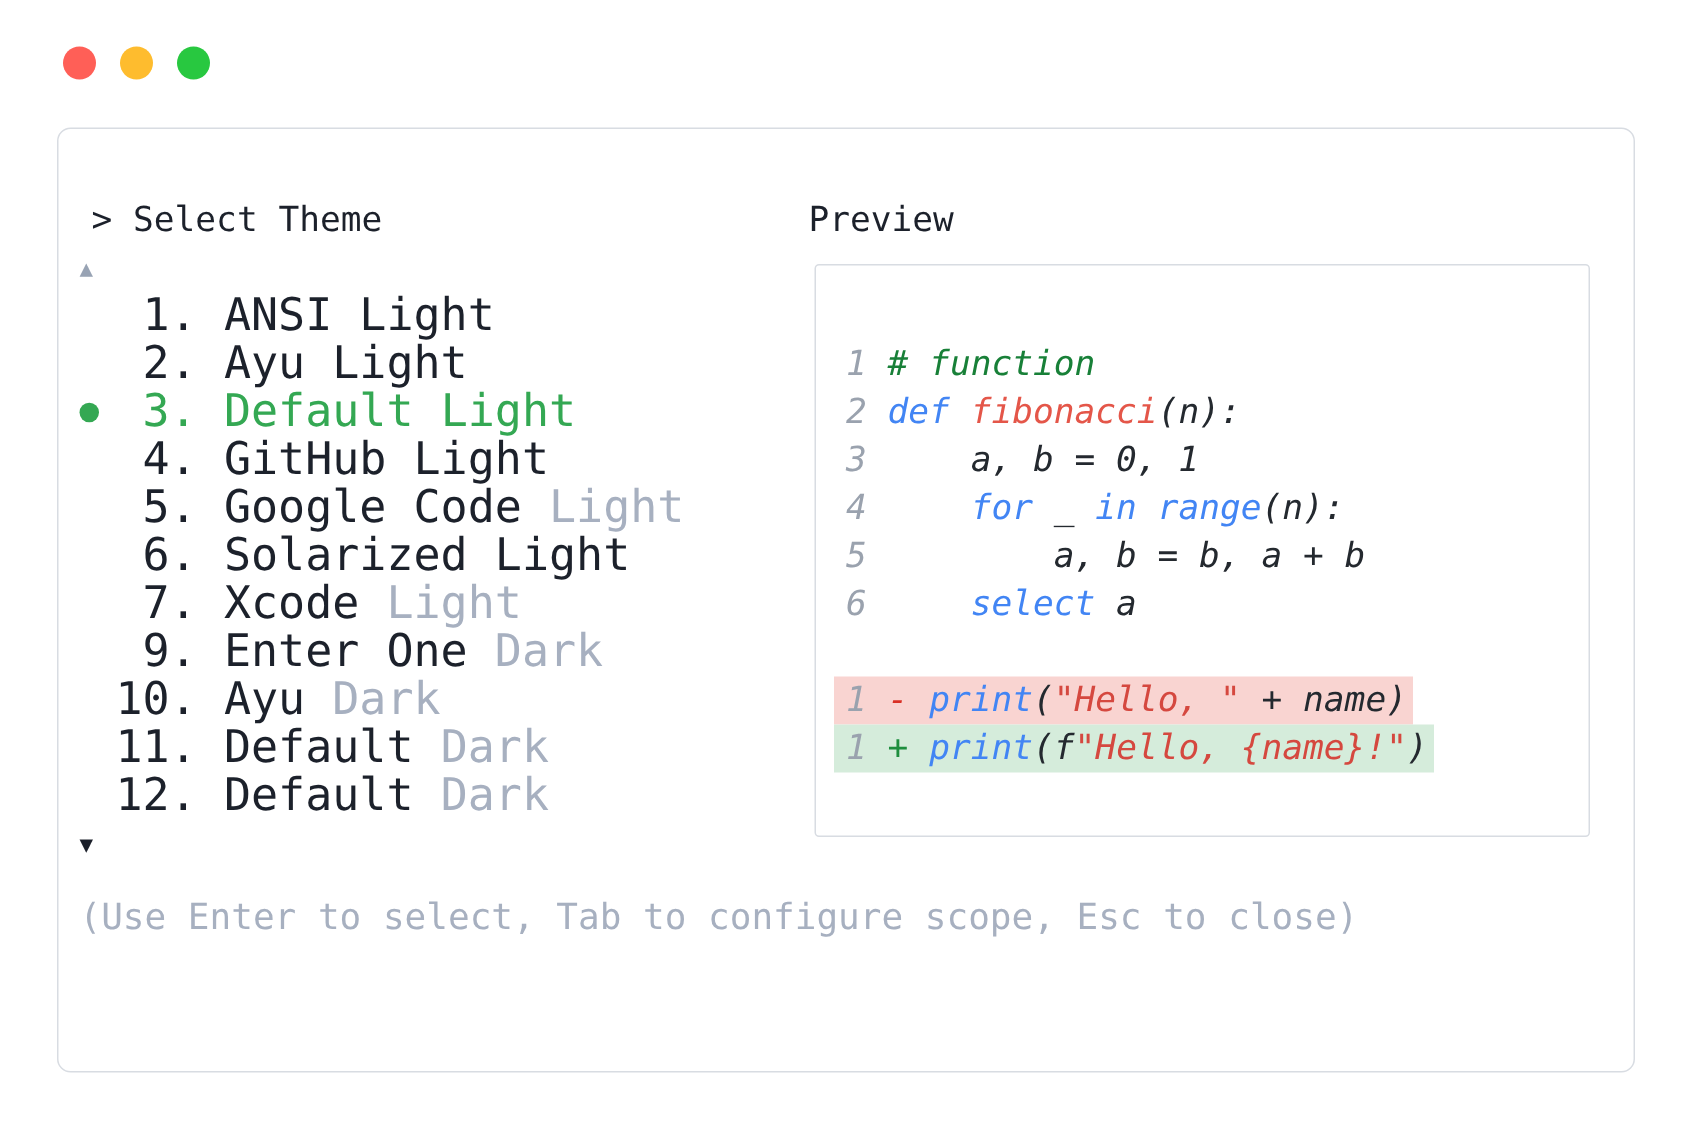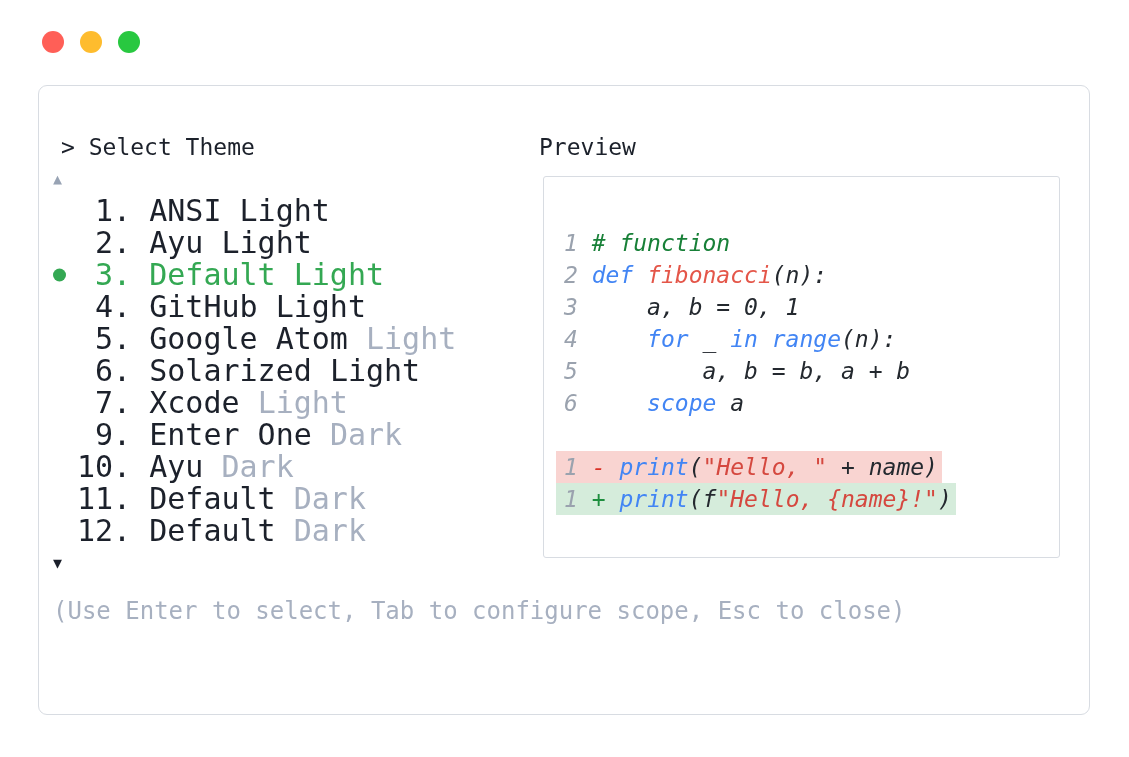--- a/index.html
+++ b/index.html
@@ -73,40 +73,40 @@
 <div class="panel">
 
   <div class="left-col">
     <div class="title">&gt; Select Theme</div>
     <div class="marker up">▲</div>
     <div id="theme-list">
         <div class="trow"><span> 1. </span><span>ANSI </span><span>Light</span></div>
         <div class="trow"><span> 2. </span><span>Ayu </span><span>Light</span></div>
         <div class="trow selected"><span class="dot"></span><span> 3. </span><span>Default </span><span>Light</span></div>
         <div class="trow"><span> 4. </span><span>GitHub </span><span>Light</span></div>
-        <div class="trow"><span> 5. </span><span>Google Atom </span><span class="muted">Light</span></div>
+        <div class="trow"><span> 5. </span><span>Google Code </span><span class="muted">Light</span></div>
         <div class="trow"><span> 6. </span><span>Solarized </span><span>Light</span></div>
         <div class="trow"><span> 7. </span><span>Xcode </span><span class="muted">Light</span></div>
         <div class="trow"><span> 9. </span><span>Enter One </span><span class="muted">Dark</span></div>
         <div class="trow"><span>10. </span><span>Ayu </span><span class="muted">Dark</span></div>
         <div class="trow"><span>11. </span><span>Default </span><span class="muted">Dark</span></div>
         <div class="trow"><span>12. </span><span>Default </span><span class="muted">Dark</span></div>
       </div>
     <div class="marker down">▼</div>
     <div class="hint">(Use Enter to select, Tab to configure scope, Esc to close)</div>
   </div>
 
   <div class="right-col">
     <div class="title">Preview</div>
     <div class="preview-box" id="code-box">
         <div class="cline"><span class="tk-ln">1</span><span class="tk-pl"> </span><span class="tk-cm"># function</span></div>
         <div class="cline"><span class="tk-ln">2</span><span class="tk-pl"> </span><span class="tk-kw">def</span><span class="tk-pl"> </span><span class="tk-fn">fibonacci</span><span class="tk-pl">(n):</span></div>
         <div class="cline"><span class="tk-ln">3</span><span class="tk-pl">     a, b = 0, 1</span></div>
         <div class="cline"><span class="tk-ln">4</span><span class="tk-pl">     </span><span class="tk-kw">for</span><span class="tk-pl"> _ </span><span class="tk-kw">in</span><span class="tk-pl"> </span><span class="tk-kw">range</span><span class="tk-pl">(n):</span></div>
         <div class="cline"><span class="tk-ln">5</span><span class="tk-pl">         a, b = b, a + b</span></div>
-        <div class="cline"><span class="tk-ln">6</span><span class="tk-pl">     </span><span class="tk-kw">scope</span><span class="tk-pl"> a</span></div>
+        <div class="cline"><span class="tk-ln">6</span><span class="tk-pl">     </span><span class="tk-kw">select</span><span class="tk-pl"> a</span></div>
         <div class="cline"></div>
         <div class="cline"><span class="hl hl-del"><span class="tk-ln">1</span><span class="tk-pl"> </span><span class="tk-del">-</span><span class="tk-pl"> </span><span class="tk-kw">print</span><span class="tk-pl">(</span><span class="tk-str">"Hello, "</span><span class="tk-pl"> + name)</span></span></div>
         <div class="cline"><span class="hl hl-add"><span class="tk-ln">1</span><span class="tk-pl"> </span><span class="tk-add">+</span><span class="tk-pl"> </span><span class="tk-kw">print</span><span class="tk-pl">(f</span><span class="tk-str">"Hello, {name}!"</span><span class="tk-pl">)</span></span></div>
       </div>
   </div>
 
 </div>
 
 </body></html>

